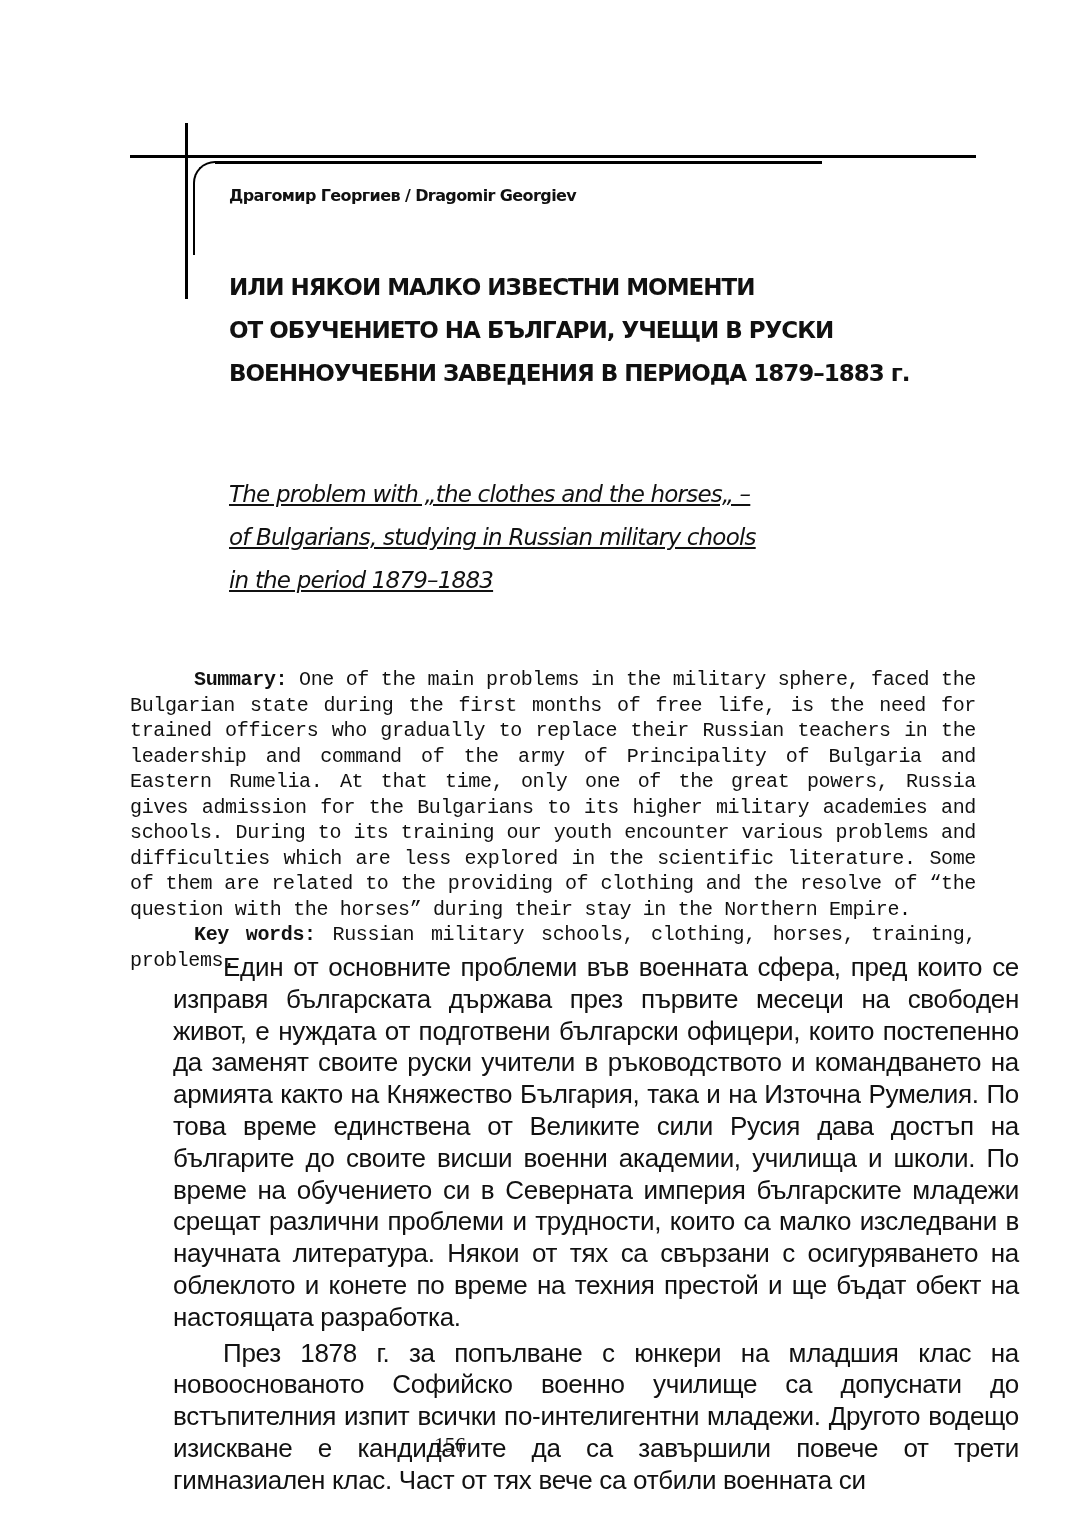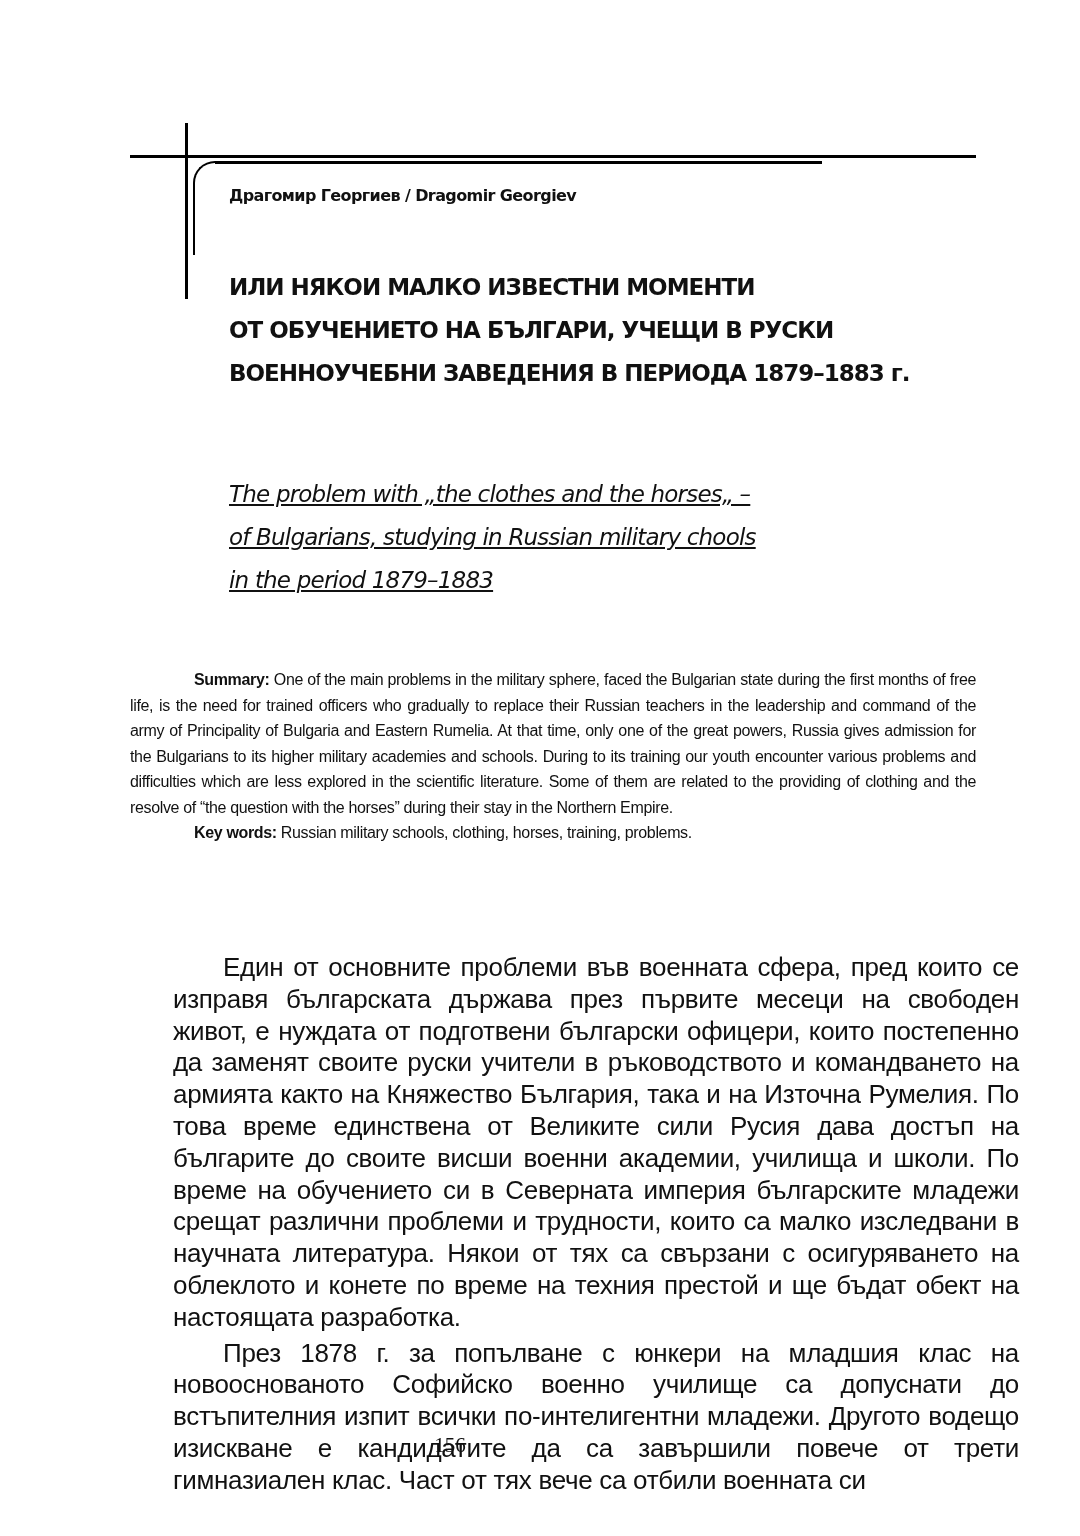--- a/index.html
+++ b/index.html
@@ -12,21 +12,21 @@
   #inner-h { left: 215px; top: 161px; width: 607px; height: 3px; }
   .author { position: absolute; left: 229px; top: 186px; font-family: "DejaVu Sans", sans-serif;
     font-size: 16px; font-weight: bold; letter-spacing: -0.6px; color: #111; }
   .title-bg { position: absolute; left: 229px; top: 266px; font-family: "DejaVu Sans", sans-serif;
     font-size: 23px; font-weight: bold; letter-spacing: -1px; line-height: 43px; color: #111; }
   .title-bg div { white-space: nowrap; }
   .title-en { position: absolute; left: 229px; top: 473px; font-family: "DejaVu Sans", sans-serif;
     font-size: 23px; font-style: italic; letter-spacing: -0.8px; line-height: 43px; color: #111; }
   .title-en div { white-space: nowrap; text-decoration: underline; }
   .abstract { position: absolute; left: 130px; top: 667px; width: 846px;
-    font-family: Liberation Sans, sans-serif; font-size: 16px; line-height: 25.5px; text-align: justify;
+    font-family: Liberation Mono, monospace; font-size: 20px; line-height: 25.5px; text-align: justify;
     letter-spacing: -0.35px; }
   .abstract p { margin: 0; text-indent: 64px; }
   .abstract b { font-weight: bold; }
   .body { position: absolute; left: 130px; top: 952px; width: 846px;
     font-family: Liberation Sans, sans-serif; font-size: 26px; line-height: 31.8px; text-align: justify;
     letter-spacing: -0.3px; margin-left: 43px; }
   .body p { margin: 0; text-indent: 50px; }
   .body p + p { margin-top: 4px; }
   .page-num { position: absolute; left: 0; width: 900px; top: 1433px; text-align: center;
     font-family: "Liberation Serif", serif; font-size: 21px; }

